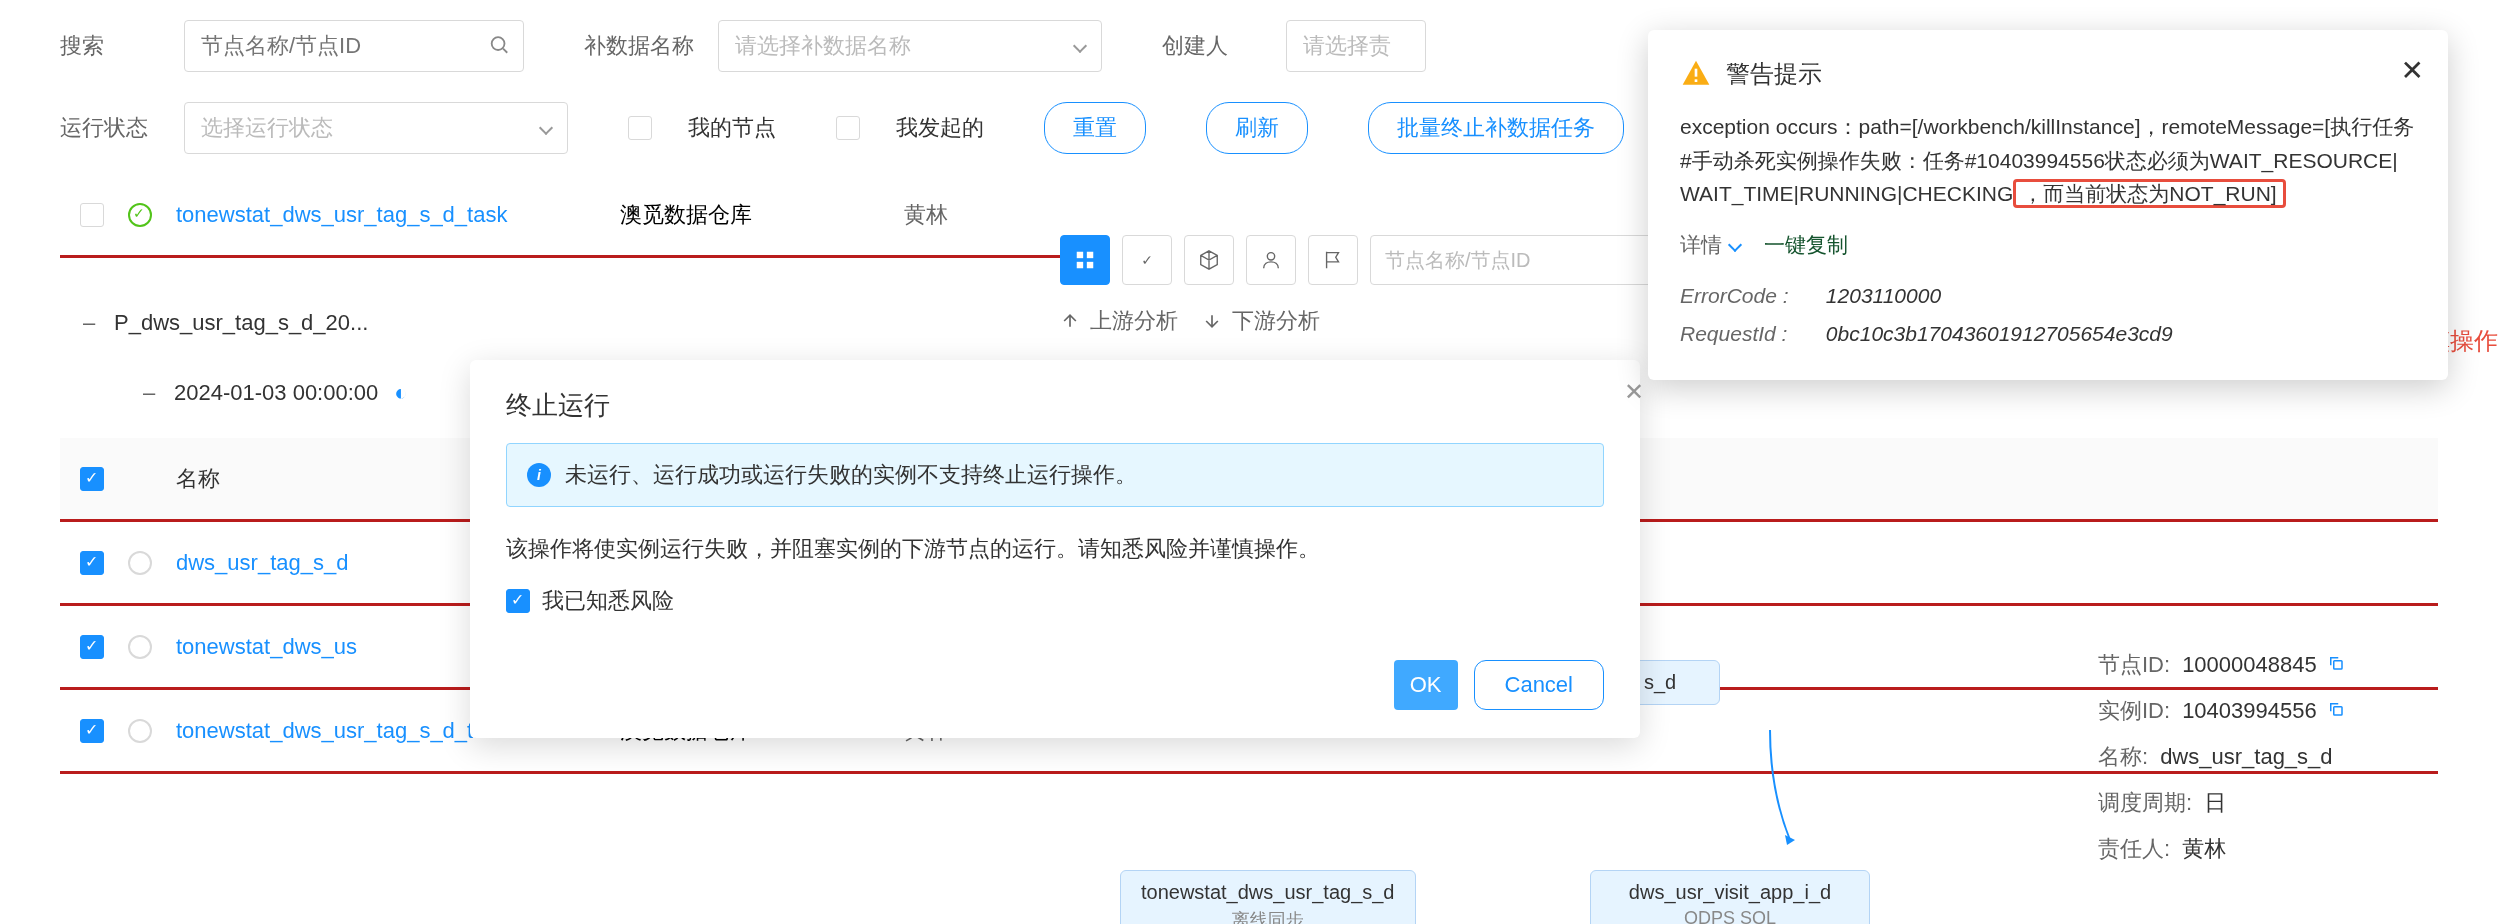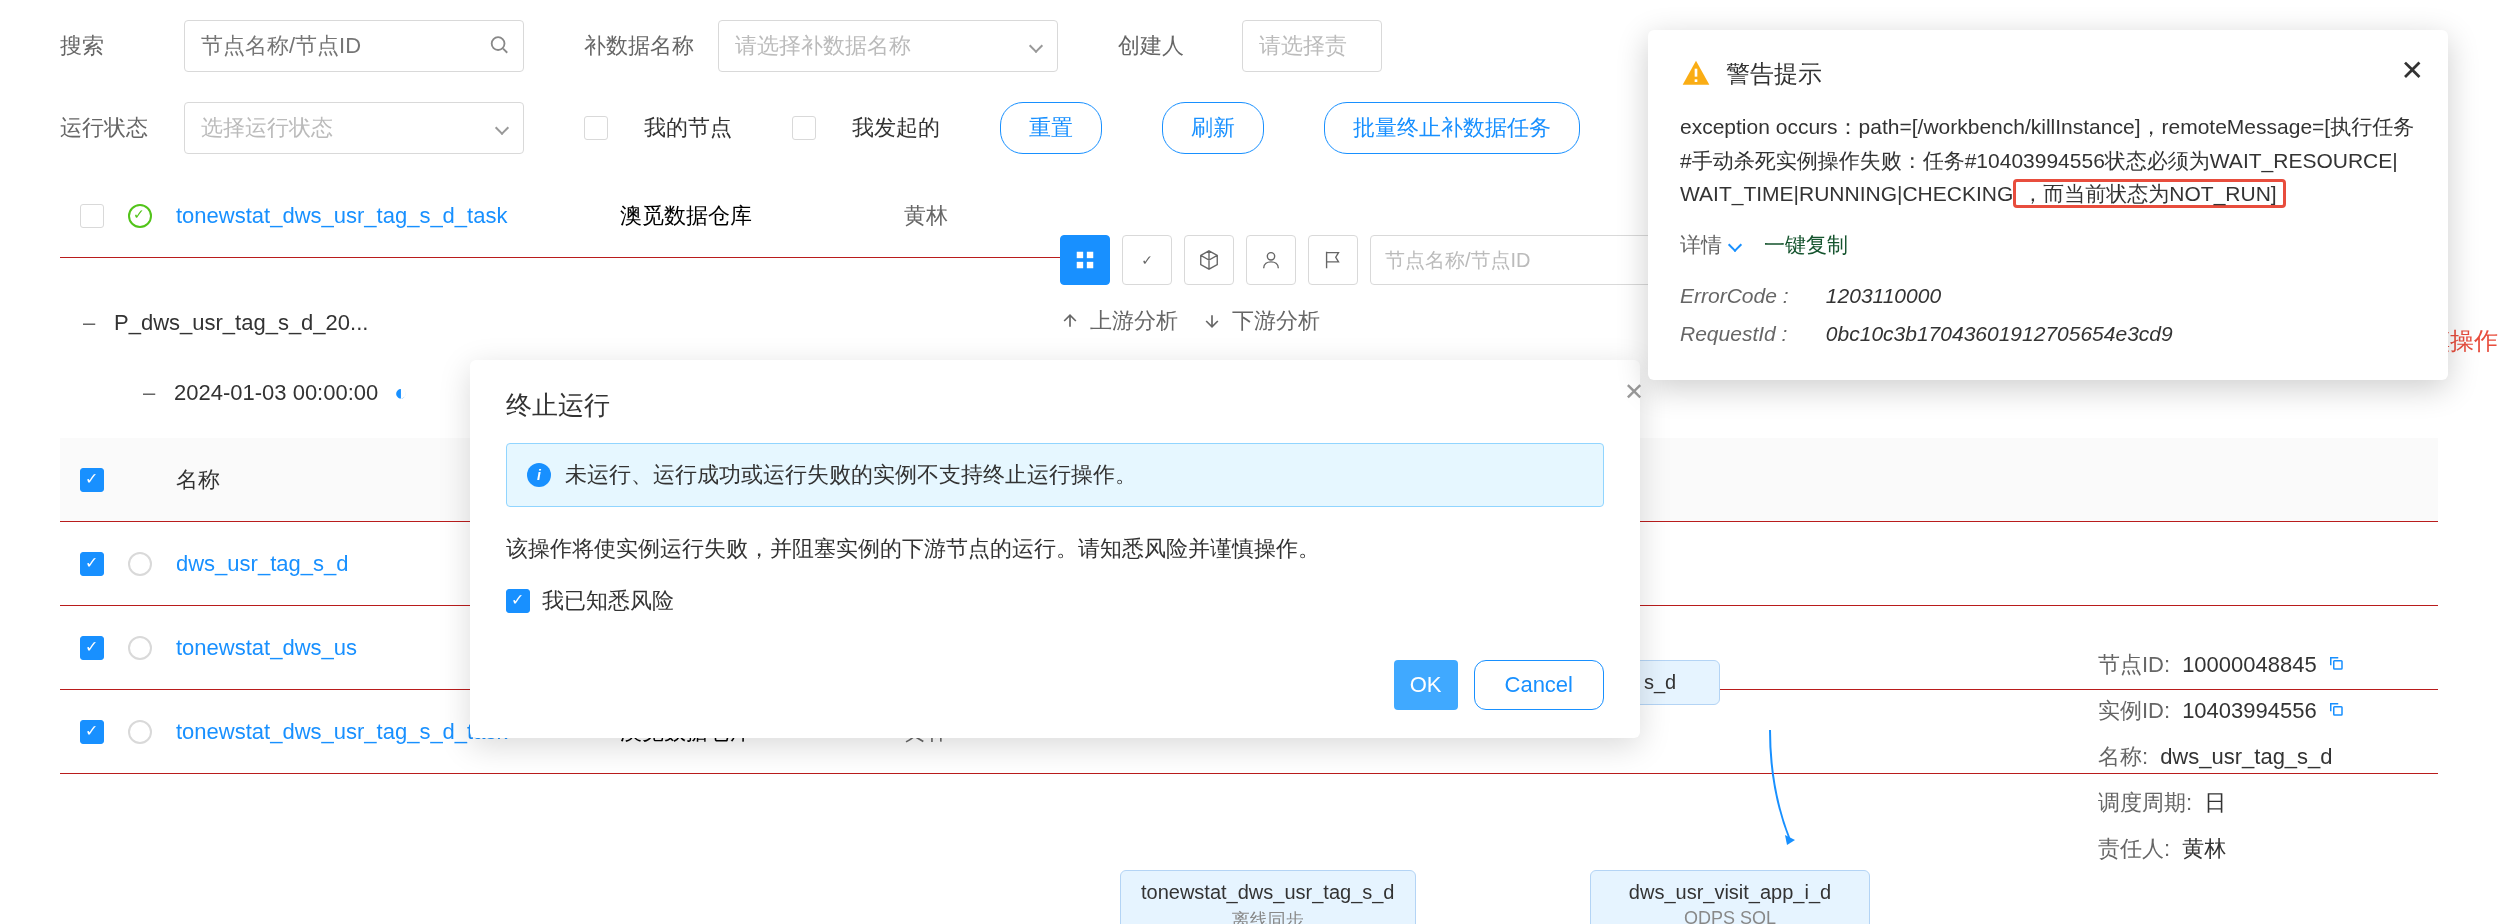--- a/index.html
+++ b/index.html
@@ -4,31 +4,31 @@
 <style>
 * { box-sizing: border-box; margin: 0; padding: 0; }
 body { font-family: -apple-system, "PingFang SC", "Microsoft YaHei", sans-serif; font-size: 14px; color: #333; background: #fff; position: relative; width: 2498px; height: 924px; overflow: hidden; }
 
 
 .filter-bar { display: flex; flex-wrap: wrap; align-items: center; padding: 20px 60px; gap: 30px; }
 .filter-row { display: flex; gap: 60px; width: 100%; }
 .filter-item { display: flex; align-items: center; gap: 24px; }
 .filter-label { color: #666; font-size: 22px; min-width: 100px; }
 .filter-input { width: 340px; height: 52px; border: 1px solid #d9d9d9; border-radius: 4px; padding: 0 48px 0 16px; font-size: 22px; color: #333; position: relative; }
-.filter-select { width: 340px; height: 52px; border: 1px solid #d9d9d9; border-radius: 4px; padding: 0 16px; font-size: 22px; color: #bbb; display: flex; align-items: center; justify-content: space-between; }
+.filter-select { width: 384px; height: 52px; border: 1px solid #d9d9d9; border-radius: 4px; padding: 0 16px; font-size: 22px; color: #bbb; display: flex; align-items: center; justify-content: space-between; }
 .filter-select.narrow { width: 140px; }
 .search-wrap { position: relative; display: inline-block; }
 .search-icon-inner { position: absolute; right: 14px; top: 50%; transform: translateY(-50%); color: #888; }
 .checkbox { width: 24px; height: 24px; border: 1px solid #d9d9d9; border-radius: 3px; display: inline-block; vertical-align: middle; margin-right: 12px; }
 .btn { height: 52px; padding: 0 28px; border: 1px solid #d9d9d9; border-radius: 4px; background: #fff; font-size: 22px; cursor: pointer; color: #333; }
 .btn.primary-outline { border-color: #1890ff; color: #1890ff; border-radius: 23px; }
 
 
 .table-area { padding: 0 60px; }
-.table-row { display: flex; align-items: center; height: 84px; border-bottom: 1px solid #b91c1c; padding: 0 20px; gap: 24px; }
+.table-row { display: flex; align-items: center; height: 84px; border-bottom: 3px solid #b91c1c; padding: 0 20px; gap: 24px; }
 .table-row.header { background: #fafafa; font-weight: 500; }
 .table-checkbox { width: 24px; height: 24px; border: 1px solid #d9d9d9; border-radius: 3px; }
 .table-checkbox.checked { background: #1890ff; border-color: #1890ff; position: relative; }
 .table-checkbox.checked::after { content: "✓"; color: #fff; font-size: 16px; position: absolute; top: 0; left: 4px; }
 .status-circle { width: 24px; height: 24px; border: 2px solid #52c41a; border-radius: 50%; position: relative; }
 .status-circle::after { content: "✓"; color: #52c41a; font-size: 14px; position: absolute; top: 0; left: 3px; }
 .status-wait { width: 24px; height: 24px; border: 2px solid #d9d9d9; border-radius: 50%; }
 .link-text { color: #1890ff; cursor: pointer; font-size: 22px; }
 .tree-item { display: flex; align-items: center; height: 70px; gap: 16px; font-size: 22px; padding-left: 20px; }
 .tree-toggle { width: 18px; height: 18px; display: flex; align-items: center; justify-content: center; cursor: pointer; color: #666; }

